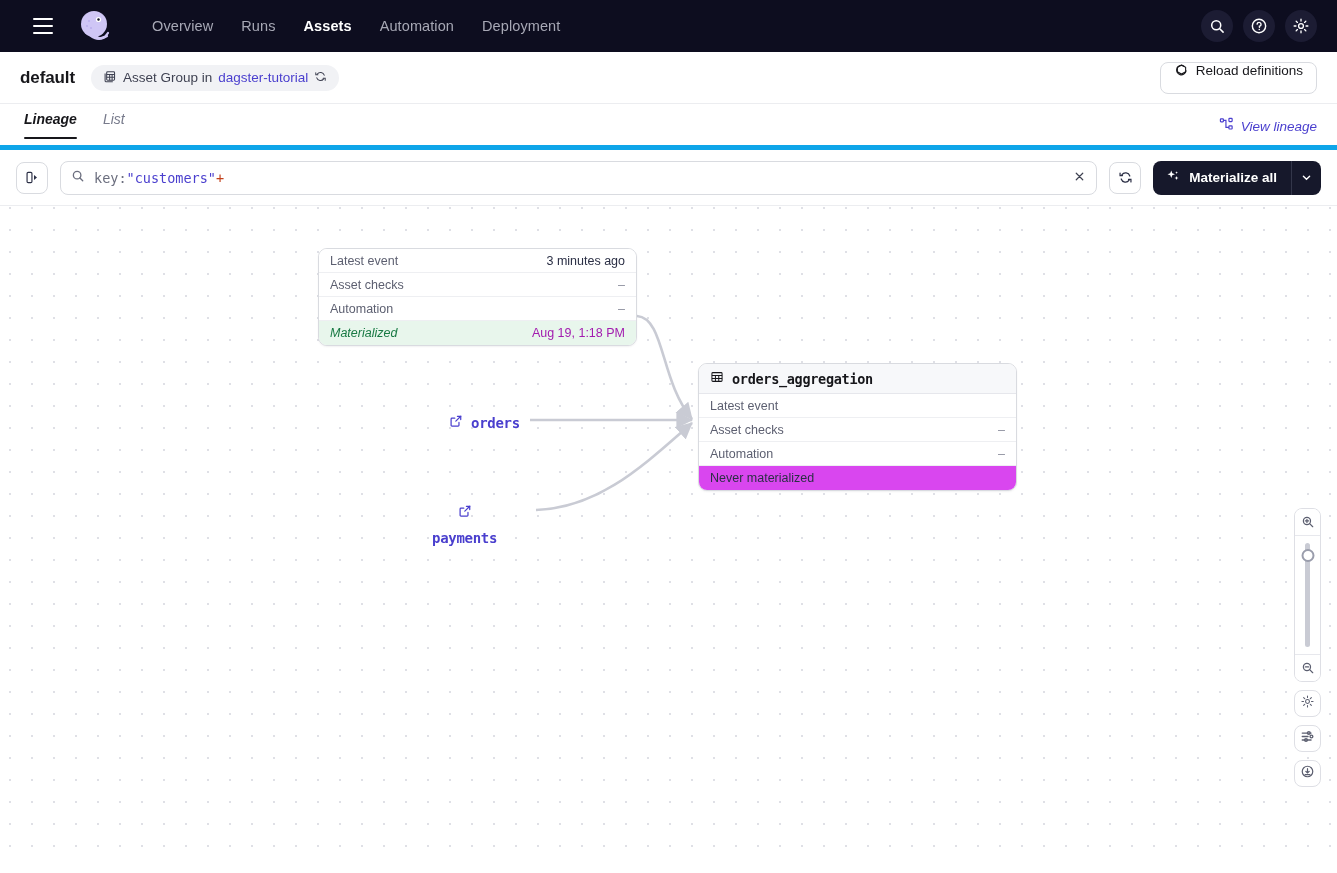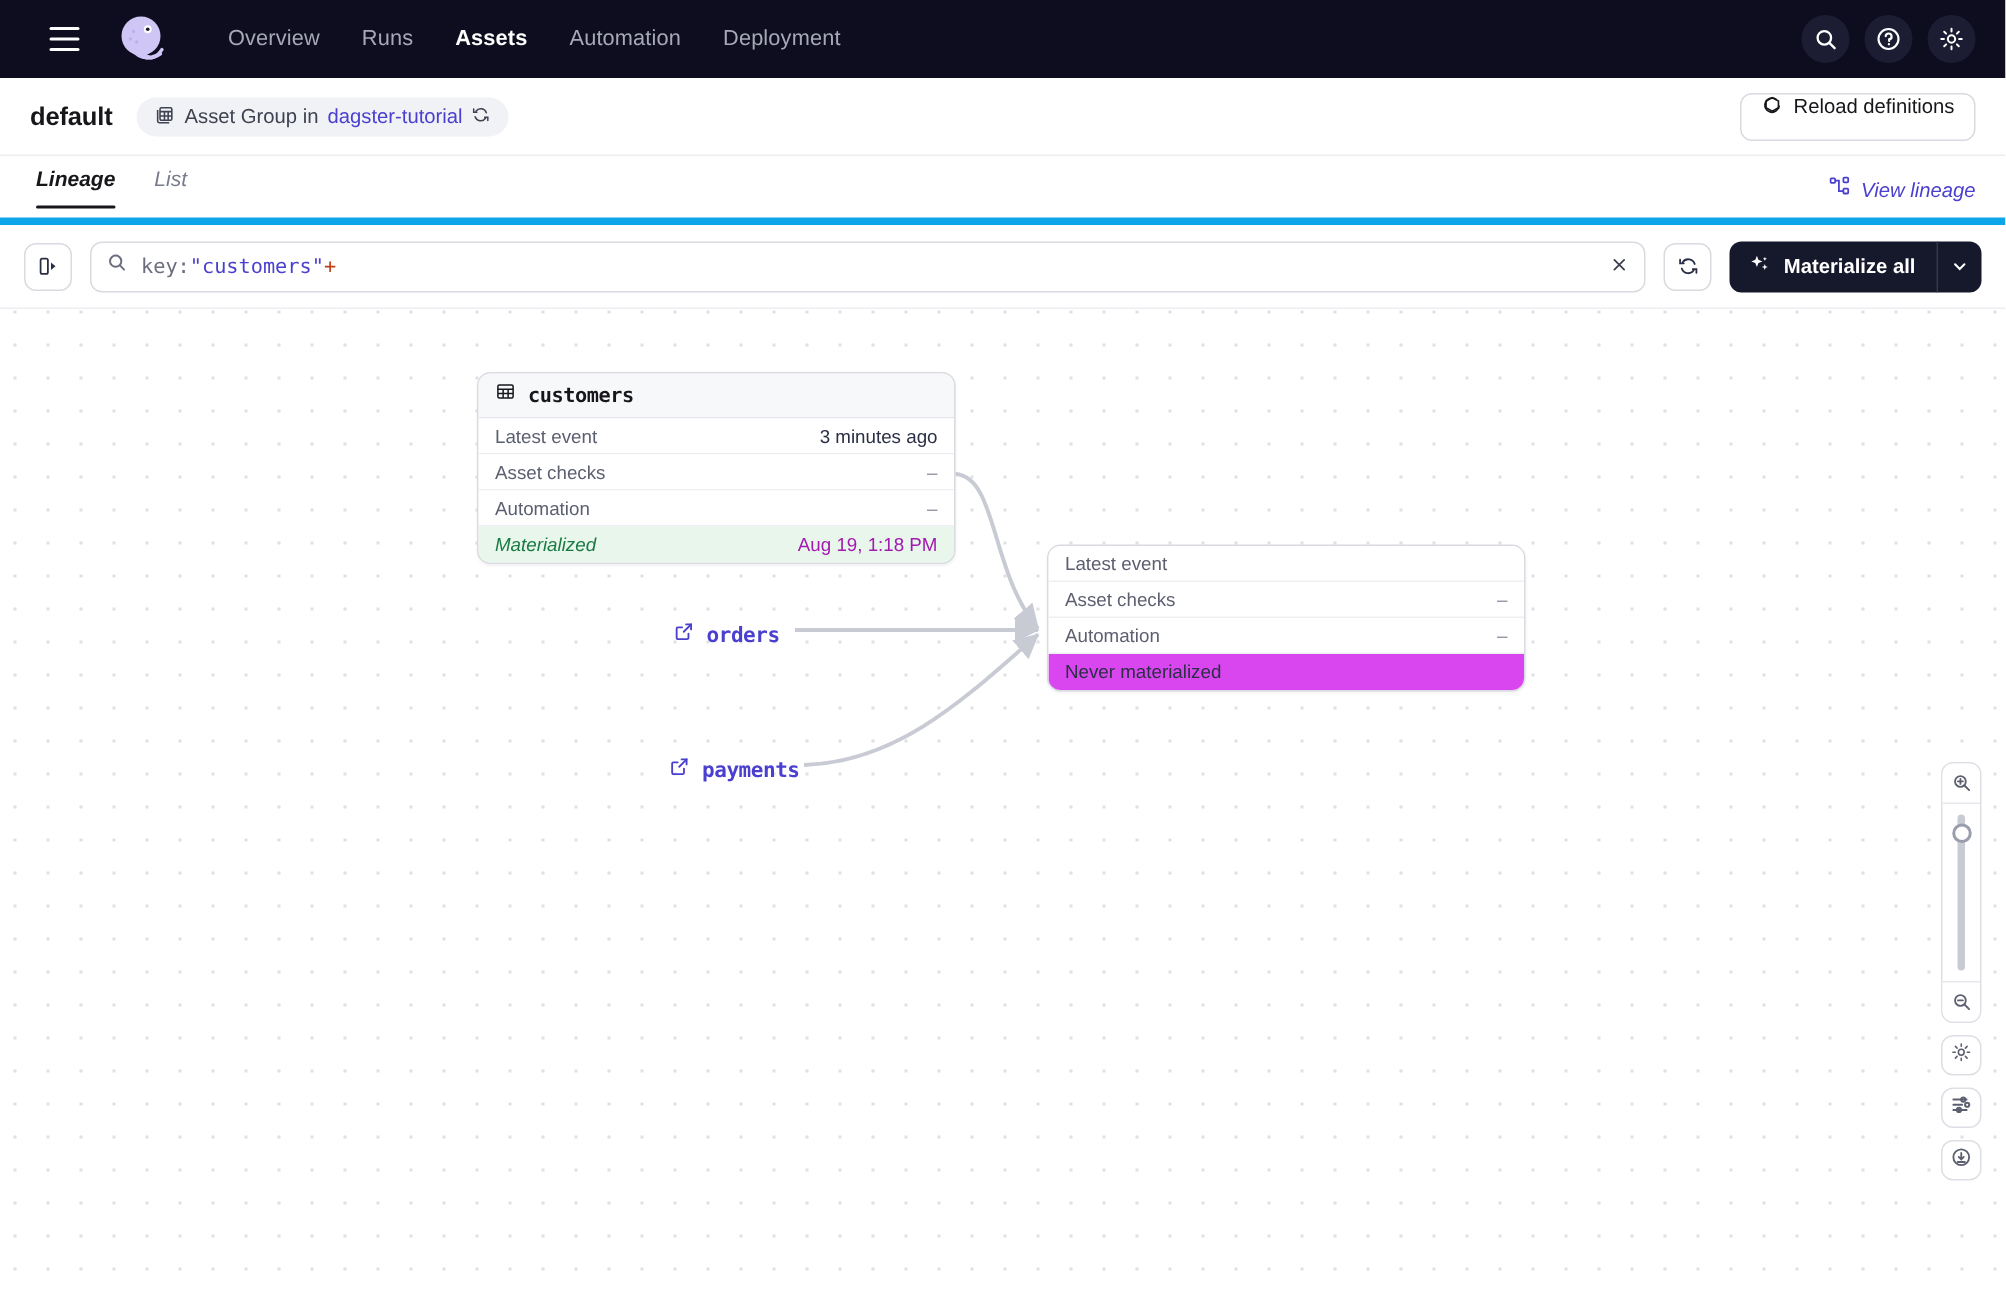--- a/index.html
+++ b/index.html
@@ -352,48 +352,48 @@
     </defs>
 
     <path d="M637 110 C 665 112, 660 175, 692 213" stroke="#C9CBD4" stroke-width="2.6" fill="none" marker-end="url(#arrow)"></path>
 
     <path d="M530 214 L 692 214" stroke="#C9CBD4" stroke-width="2.6" fill="none" marker-end="url(#arrow)"></path>
 
     <path d="M536 304 C 600 302, 645 258, 692 217" stroke="#C9CBD4" stroke-width="2.6" fill="none" marker-end="url(#arrow)"></path>
   </svg>
 
   <div class="node" style="left:318px; top:42px; width:319px;">
+    <div class="node-row">
+      <span class="row-label">Latest event</span>
+      <span class="row-value link">3 minutes ago</span>
+    </div>
+    <div class="node-row">
+      <span class="row-label">Asset checks</span>
+      <span class="row-value dash">–</span>
+    </div>
+    <div class="node-row">
+      <span class="row-label">Automation</span>
+      <span class="row-value dash">–</span>
+    </div>
+    <div class="node-row materialized">
+      <span class="row-label">Materialized</span>
+      <span class="row-value">Aug 19, 1:18 PM</span>
+    </div>
+  </div>
+
+  <div class="node" style="left:698px; top:157px; width:319px;">
     <div class="node-header">
       <span>
         <svg width="14" height="14" viewBox="0 0 16 16" fill="none" stroke="#17171B" stroke-width="1.15">
           <rect x="2.2" y="3" width="11.6" height="10" rx="1.1"></rect>
           <path d="M2.2 6.3h11.6M2.2 9.6h11.6M6.2 6.3v6.7M10 6.3v6.7"></path>
         </svg>
       </span>
-      <span class="node-title">customers</span>
-    </div>
-    <div class="node-row">
-      <span class="row-label">Latest event</span>
-      <span class="row-value link">3 minutes ago</span>
-    </div>
-    <div class="node-row">
-      <span class="row-label">Asset checks</span>
-      <span class="row-value dash">–</span>
-    </div>
-    <div class="node-row">
-      <span class="row-label">Automation</span>
-      <span class="row-value dash">–</span>
-    </div>
-    <div class="node-row materialized">
-      <span class="row-label">Materialized</span>
-      <span class="row-value">Aug 19, 1:18 PM</span>
-    </div>
-  </div>
-
-  <div class="node" style="left:698px; top:157px; width:319px;">
+      <span class="node-title">orders_aggregation</span>
+    </div>
     <div class="node-row">
       <span class="row-label">Latest event</span>
       <span class="row-value"></span>
     </div>
     <div class="node-row">
       <span class="row-label">Asset checks</span>
       <span class="row-value dash">–</span>
     </div>
     <div class="node-row">
       <span class="row-label">Automation</span>
@@ -409,21 +409,21 @@
     <span>
       <svg width="14" height="14" viewBox="0 0 16 16" fill="none" stroke="#4A3FCE" stroke-width="1.4" stroke-linecap="round">
         <path d="M9.6 2.6h3.8v3.8"></path>
           <path d="M13.4 2.6 L7.8 8.2"></path>
         <path d="M11.4 9.6v3.2a1 1 0 0 1-1 1H3.4a1 1 0 0 1-1-1V5.8a1 1 0 0 1 1-1h3.2"></path>
       </svg>
     </span>
     <span class="ext-label">orders</span>
   </div>
 
-  <div class="ext-node" style="left:446px; top:298px;">
+  <div class="ext-node" style="left:432px; top:298px;flex-direction:column;">
     <span>
       <svg width="14" height="14" viewBox="0 0 16 16" fill="none" stroke="#4A3FCE" stroke-width="1.4" stroke-linecap="round">
         <path d="M9.6 2.6h3.8v3.8"></path>
           <path d="M13.4 2.6 L7.8 8.2"></path>
         <path d="M11.4 9.6v3.2a1 1 0 0 1-1 1H3.4a1 1 0 0 1-1-1V5.8a1 1 0 0 1 1-1h3.2"></path>
       </svg>
     </span>
     <span class="ext-label">payments</span>
   </div>
 

